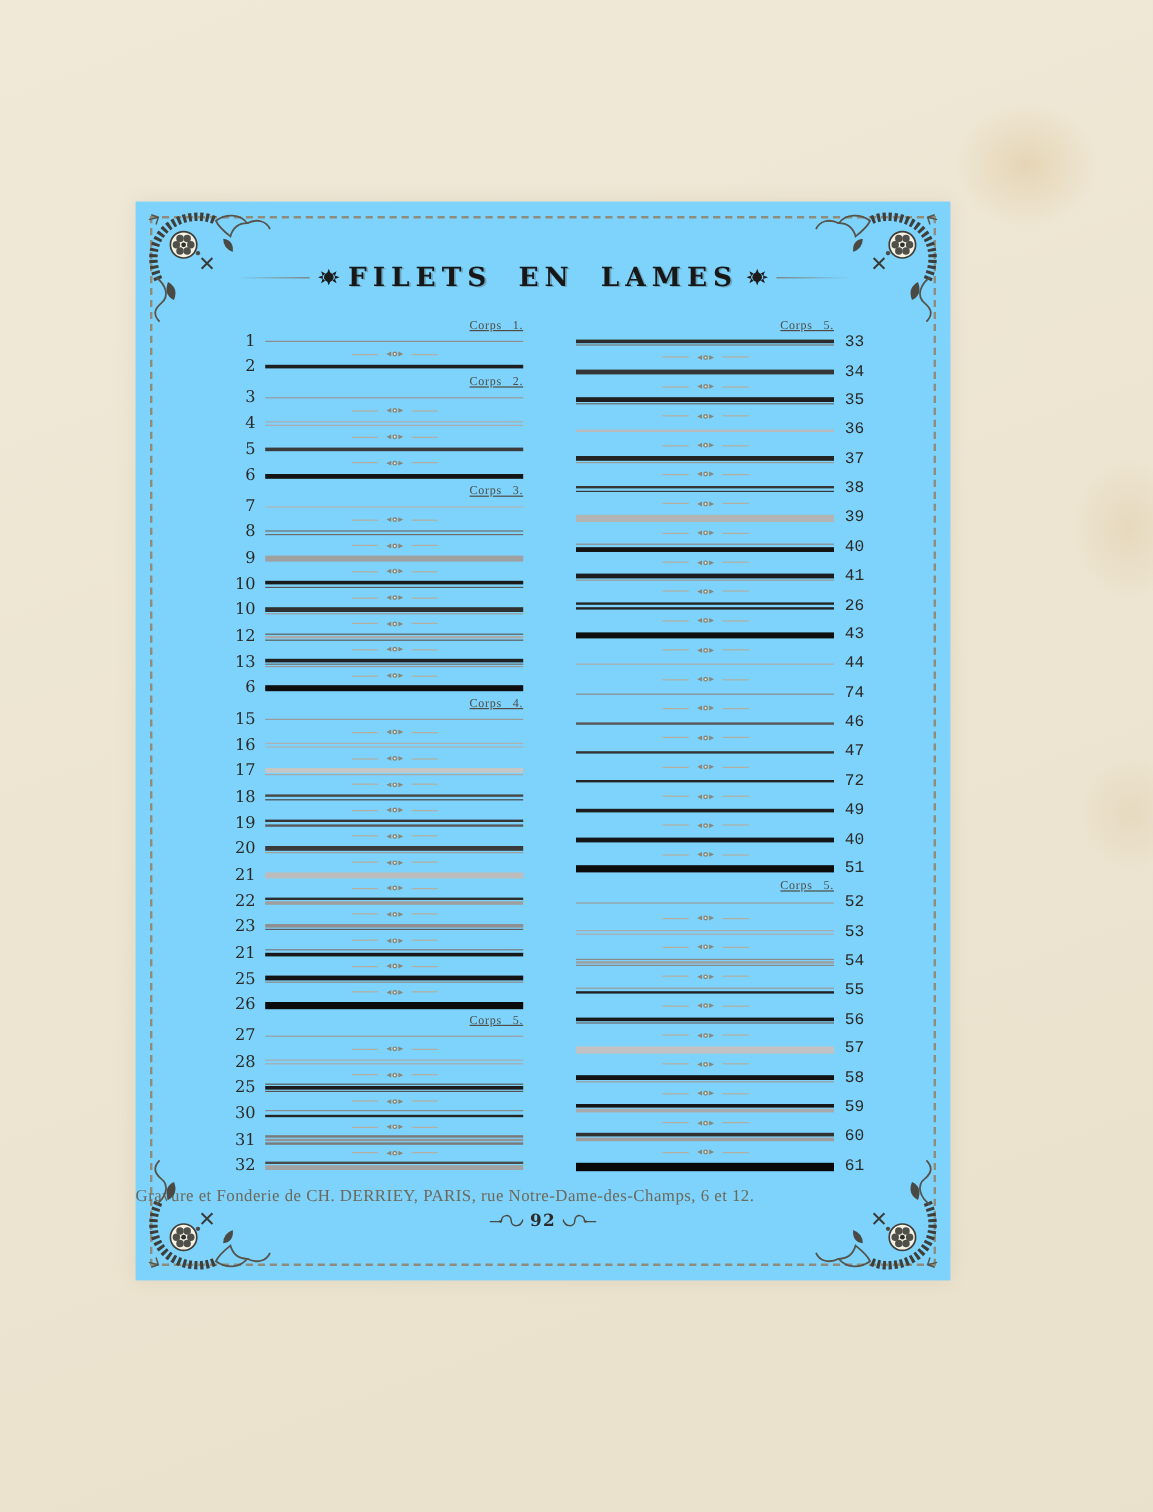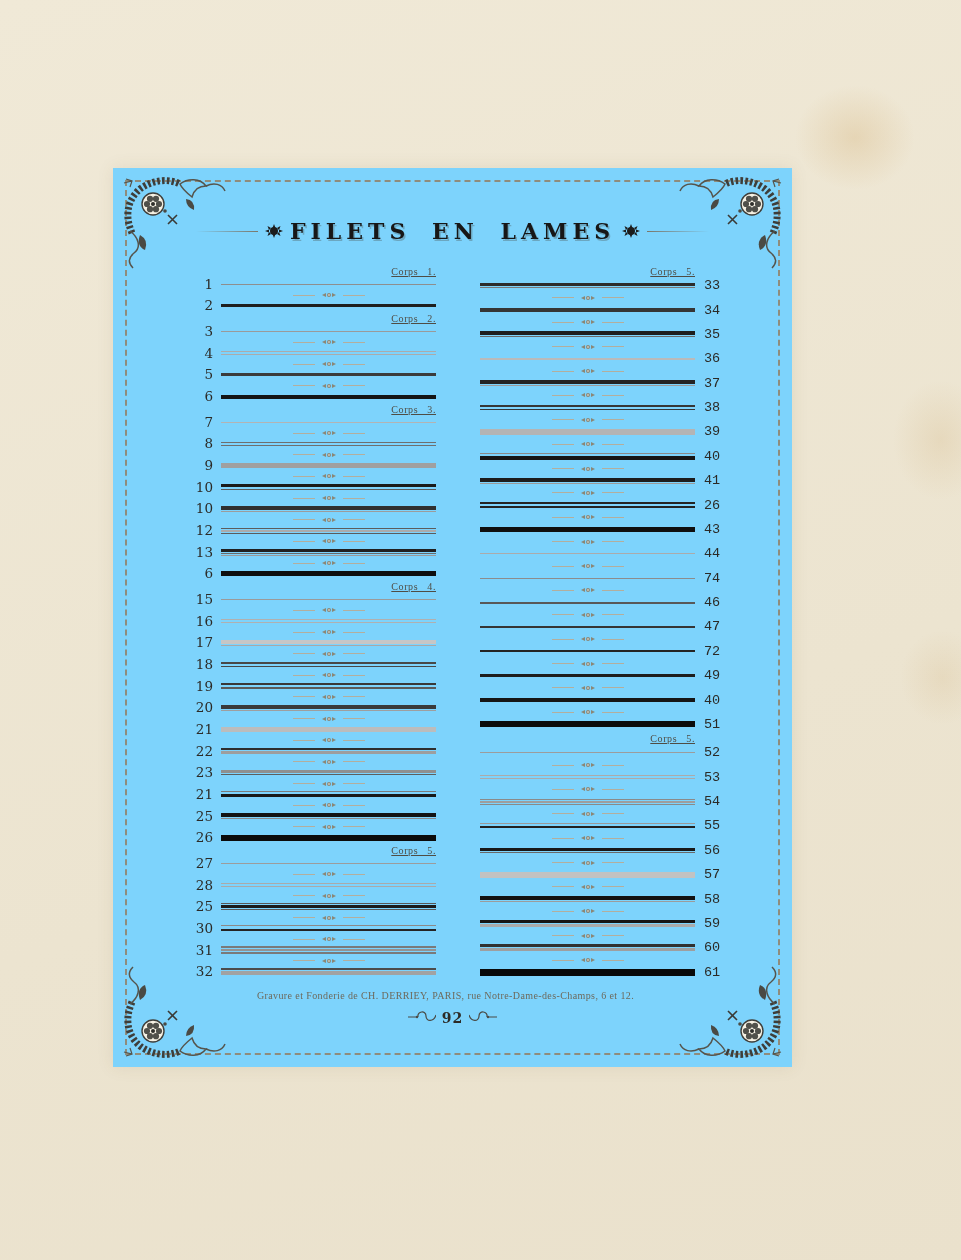--- a/index.html
+++ b/index.html
@@ -63,26 +63,26 @@
   .col-left .rule-num{text-align:right;margin-right:8px;}
   .col-right .rule-num{text-align:center;margin-left:8px;font-family:Liberation Mono, monospace;}
   .strokes{flex:1;}
   .stroke{width:100%;}
 
   .sep{height:9px;display:flex;align-items:center;justify-content:center;gap:6px;}
   .sep .dash{width:22px;height:1px;background:#b3ae9d;}
   .sep svg{display:block;}
 
   .imprint{
-    position:absolute;top:822px;left:0;right:14px;text-align:center;
-    font-size:10px;color:#6d695b;letter-spacing:.4px;
+    position:absolute;top:822px;left:0;right:14px;
+    font-size:14px;color:#6d695b;letter-spacing:.4px;
   }
   .pagenum-row{
     position:absolute;top:842px;left:0;right:0;height:16px;
-    display:flex;align-items:flex-start;justify-content:center;gap:6px;
+    display:flex;align-items:center;justify-content:center;gap:6px;
   }
   .pagenum{font-size:14px;font-weight:bold;color:#2c2b27;
     font-family:"DejaVu Serif", serif;letter-spacing:1px;}
   .flourish.r{transform:scaleX(-1);}
 </style>
 </head>
 <body>
 
 <div class="sheet">
   <div class="stain stain1"></div>

